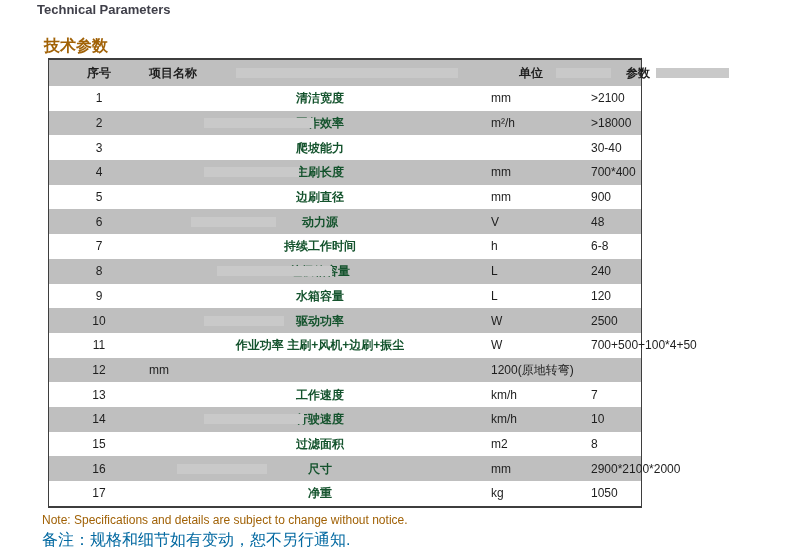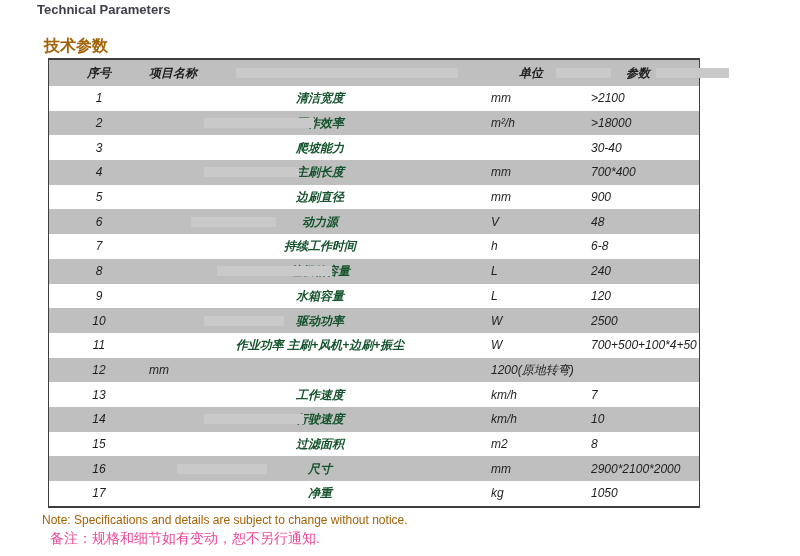--- a/index.html
+++ b/index.html
@@ -8,24 +8,23 @@
     font-family:"Liberation Sans","DejaVu Sans",sans-serif;color:#1e1e1e;
     -webkit-font-smoothing:antialiased;
   }
   .title-en{
     position:absolute;left:37px;top:2px;font-size:13px;font-weight:700;color:#3f3f49;
   }
   .title-zh{
     position:absolute;left:44px;top:36px;font-size:16px;font-weight:700;color:#a16207;
   }
   .spec-table{
-    position:absolute;left:48px;top:58px;width:652px;
+    position:absolute;left:48px;top:58px;width:594px;
     border-style:solid;border-color:#3e3e3e;border-width:2px 1.5px 2px 1.5px;
     box-sizing:border-box;
-    font-style:italic;
   }
   .tr{
     display:grid;grid-template-columns:100px 342px 100px 160px;
     position:relative;align-items:center;
   }
   .tr.head{height:26px;background:#bfbfbf;font-weight:700;}
   .tr.body-row{height:24.7px;}
   .tr.gray{background:#bfbfbf;}
   .tr.white{background:#ffffff;}
   .td{font-size:12px;line-height:1;white-space:nowrap;position:relative;z-index:2;}
@@ -37,21 +36,21 @@
   .th-name{text-align:left;}
   .th-unit{text-align:left;padding-left:28px;}
   .th-value{text-align:left;padding-left:35px;}
   .patch{
     position:absolute;top:1px;bottom:1px;background:#c9c9c9;z-index:1;display:block;
   }
   .note-en{
     position:absolute;left:42px;top:513px;font-size:12px;color:#a16207;
   }
   .note-zh{
-    position:absolute;left:42px;top:530px;font-size:14px;color:#ec4899;margin-left:8px;
+    position:absolute;left:42px;top:530px;font-size:16px;color:#0369a1;
   }
 </style>
 </head>
 <body>
 
 <div class="title-en">Technical Parameters</div>
 <div class="title-zh">技术参数</div>
 
 <div class="spec-table">
 

